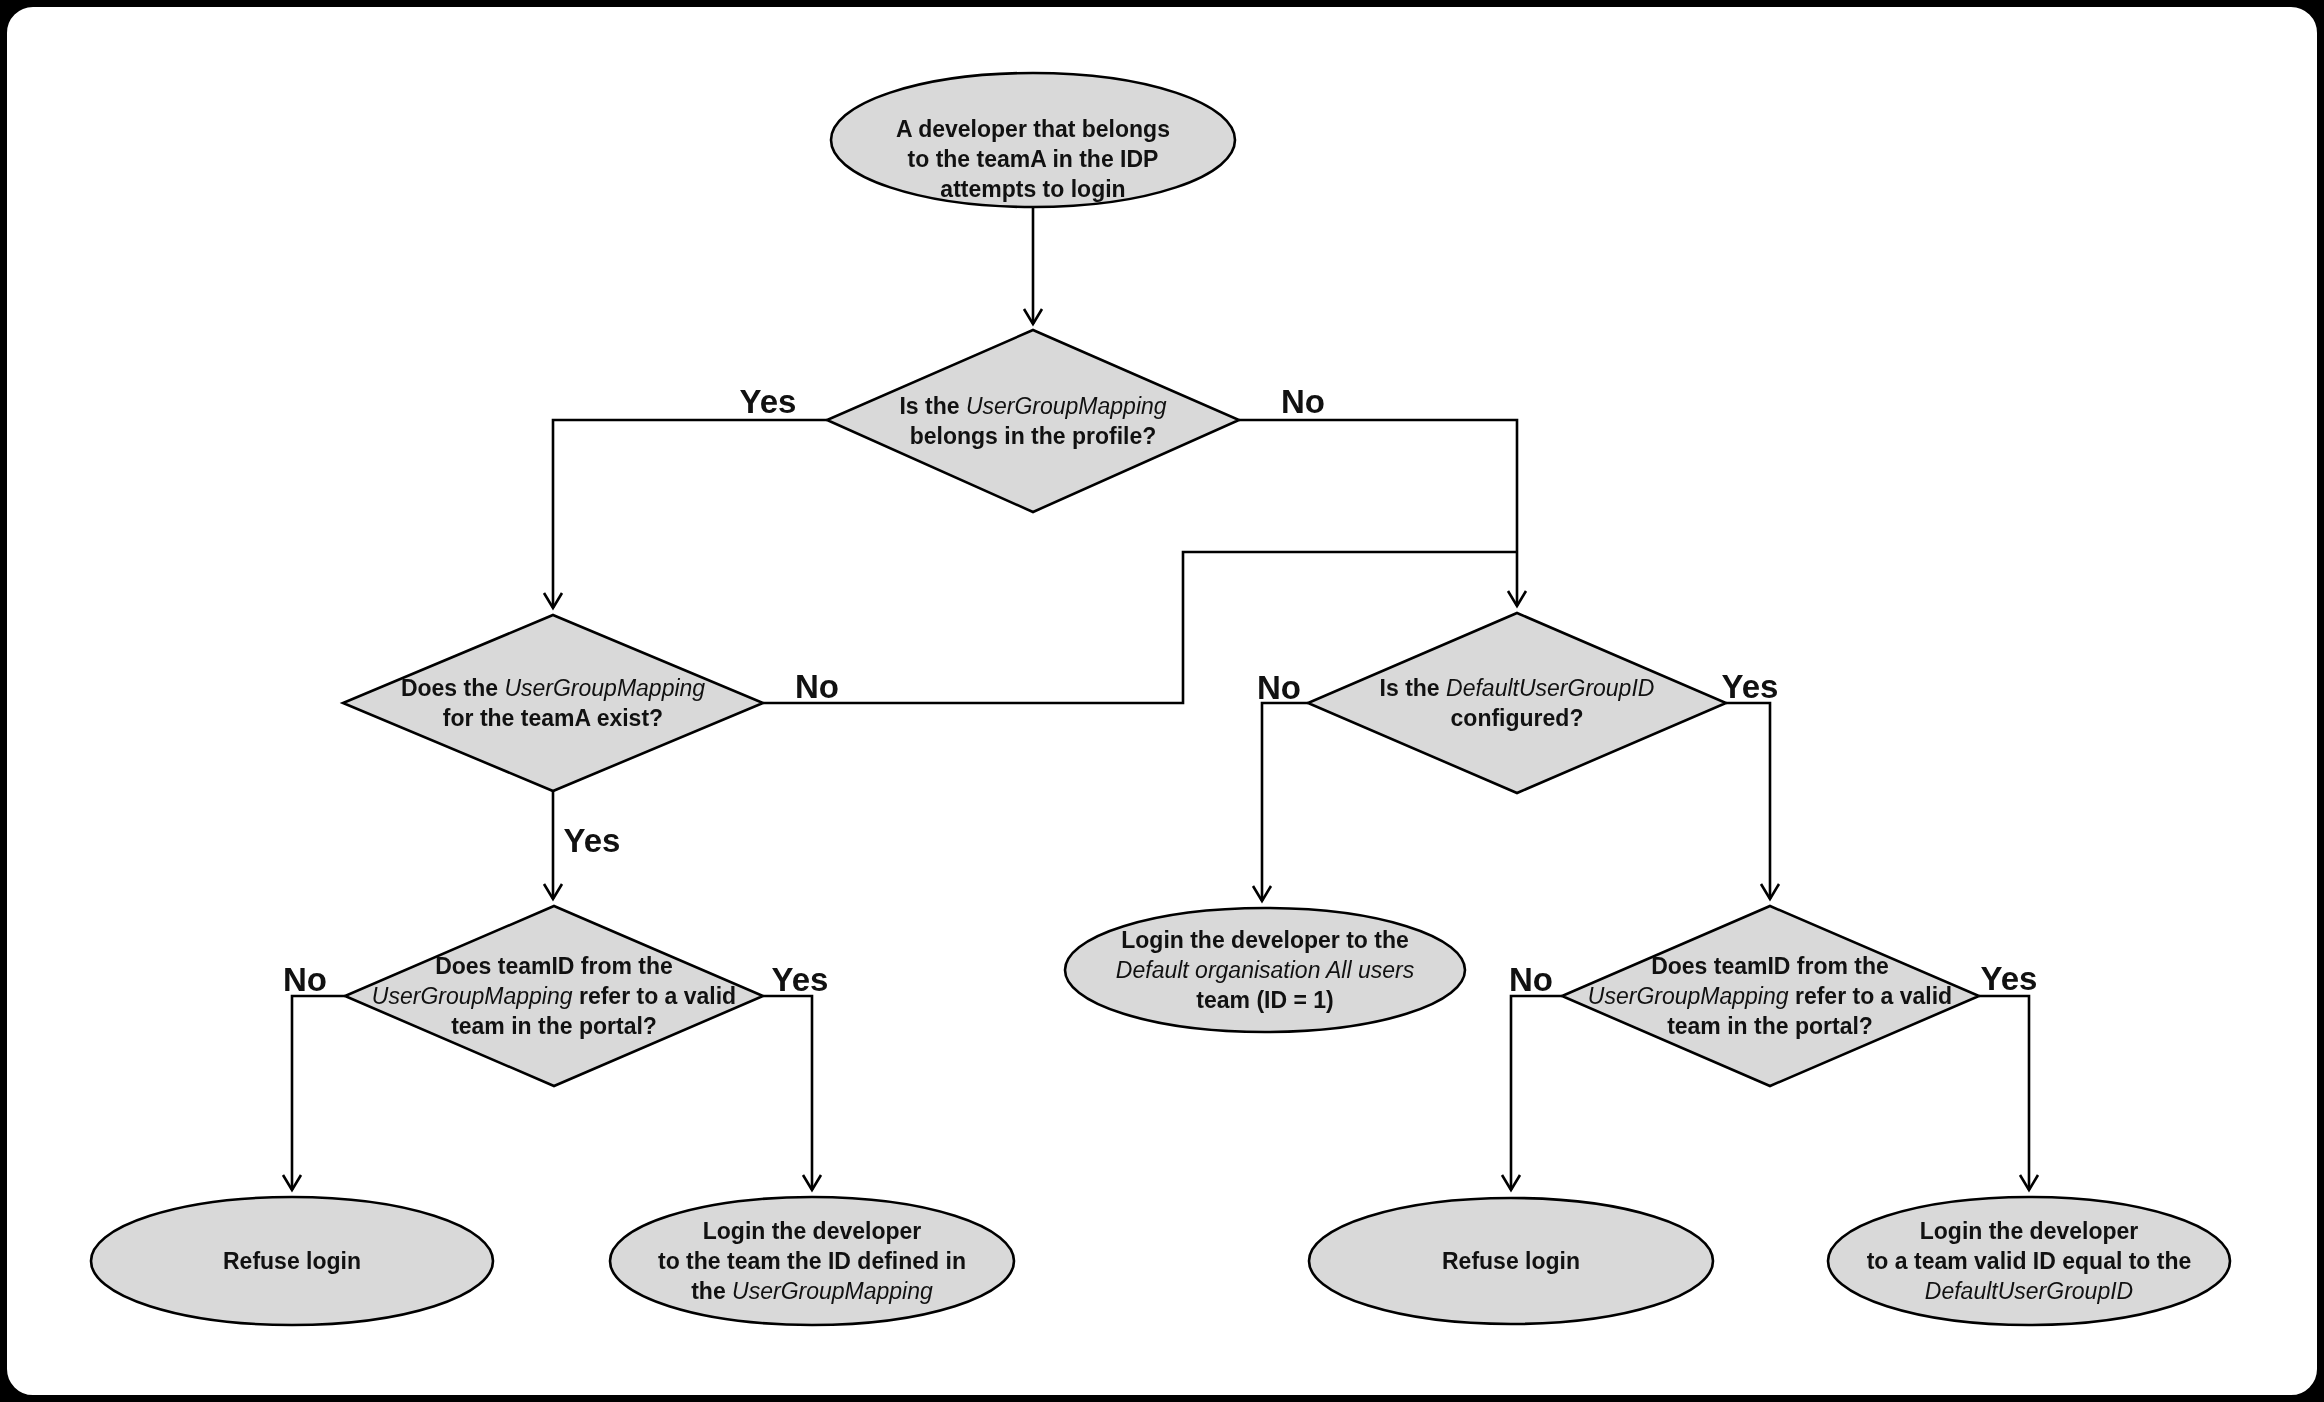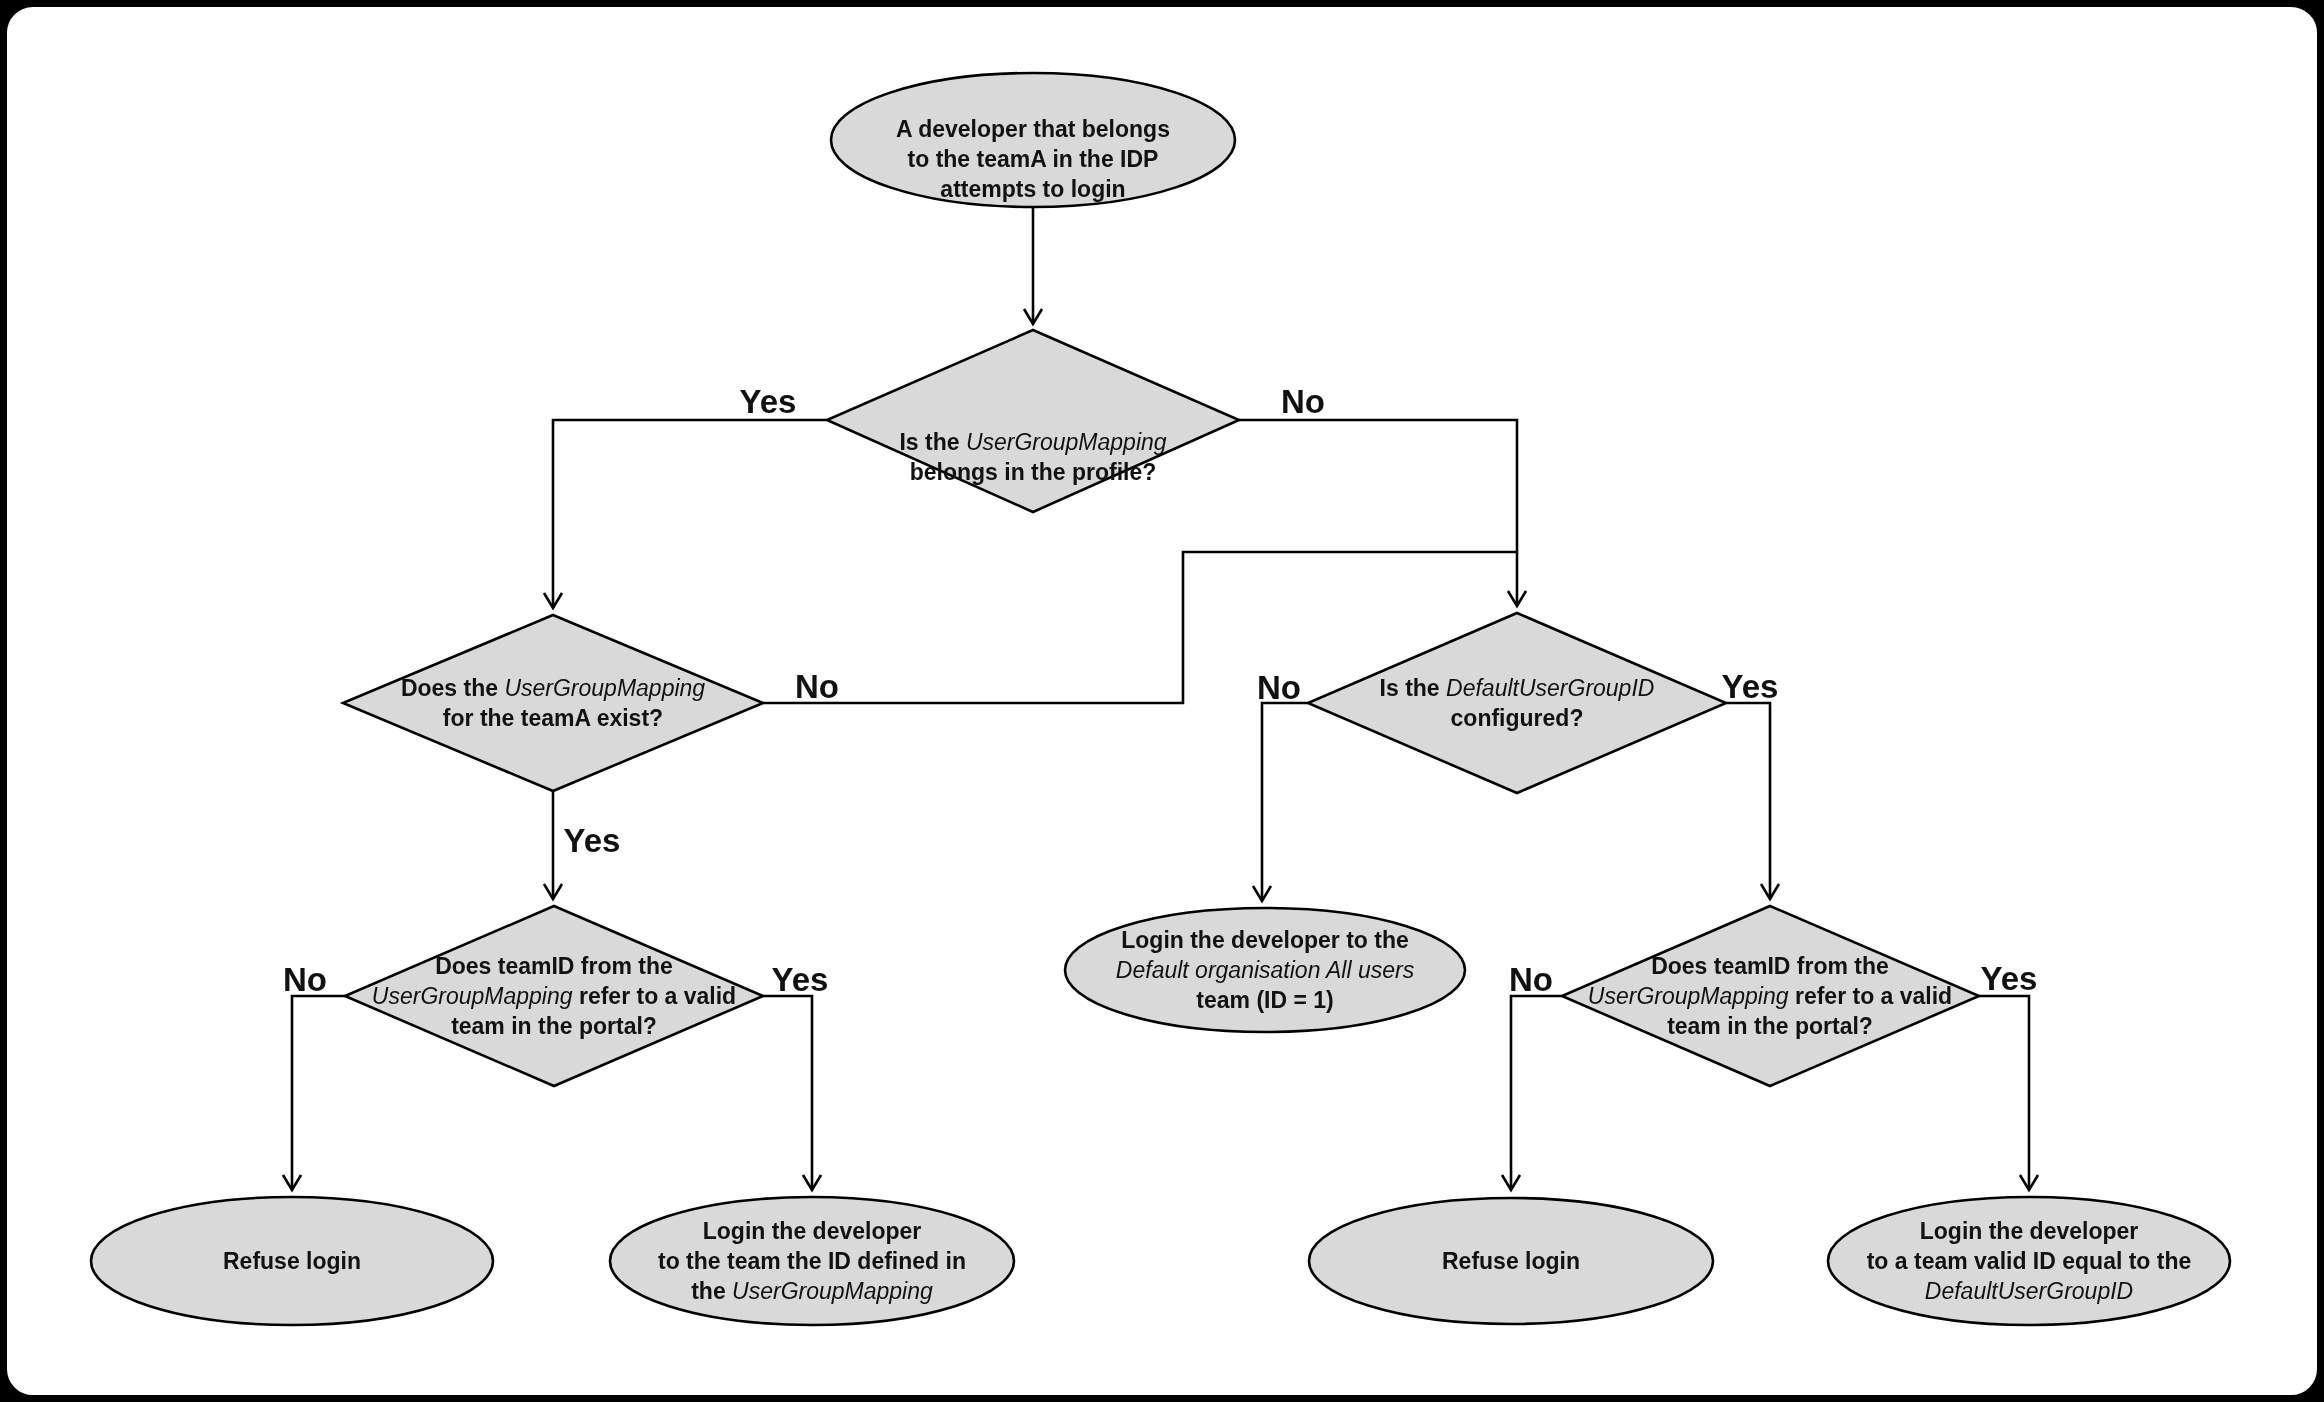--- a/index.html
+++ b/index.html
@@ -101,21 +101,21 @@
     <ellipse class="shape" cx="812" cy="1261" rx="202" ry="64"></ellipse>
     <ellipse class="shape" cx="1511" cy="1261" rx="202" ry="63"></ellipse>
     <ellipse class="shape" cx="2029" cy="1261" rx="201" ry="64"></ellipse>
   </svg>
 
   <div class="node-label" style="left:1033px; top:140px;margin-top:19px;">
       <div><span>A developer that belongs</span></div>
       <div><span>to the teamA in the IDP</span></div>
       <div><span>attempts to login</span></div>
     </div>
-  <div class="node-label" style="left:1033px; top:421px;margin-top:36px;">
+  <div class="node-label" style="left:1033px; top:421px;">
       <div><span>Is the </span><span class="it">UserGroupMapping</span></div>
       <div><span>belongs in the profile?</span></div>
     </div>
   <div class="node-label" style="left:1517px; top:703px;">
       <div><span>Is the </span><span class="it">DefaultUserGroupID</span></div>
       <div><span>configured?</span></div>
     </div>
   <div class="node-label" style="left:553px; top:703px;">
       <div><span>Does the </span><span class="it">UserGroupMapping</span></div>
       <div><span>for the teamA exist?</span></div>

